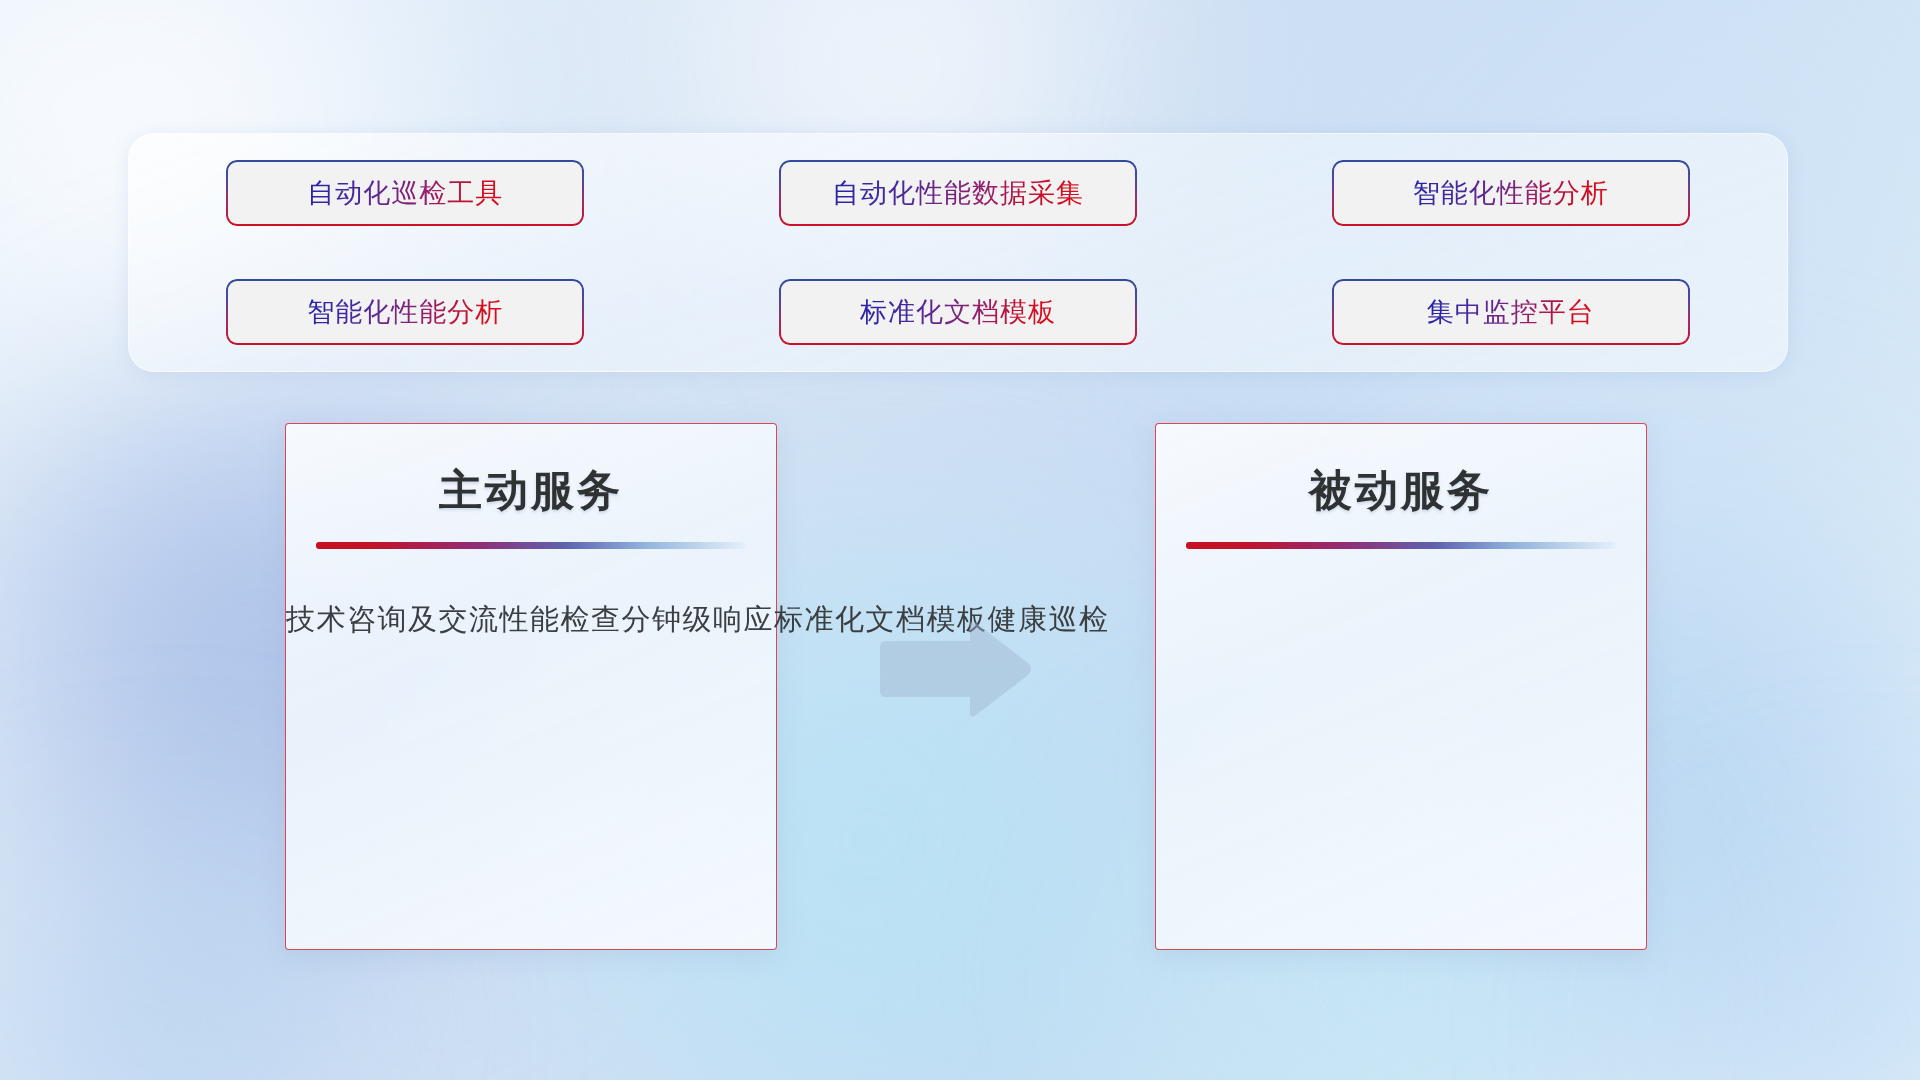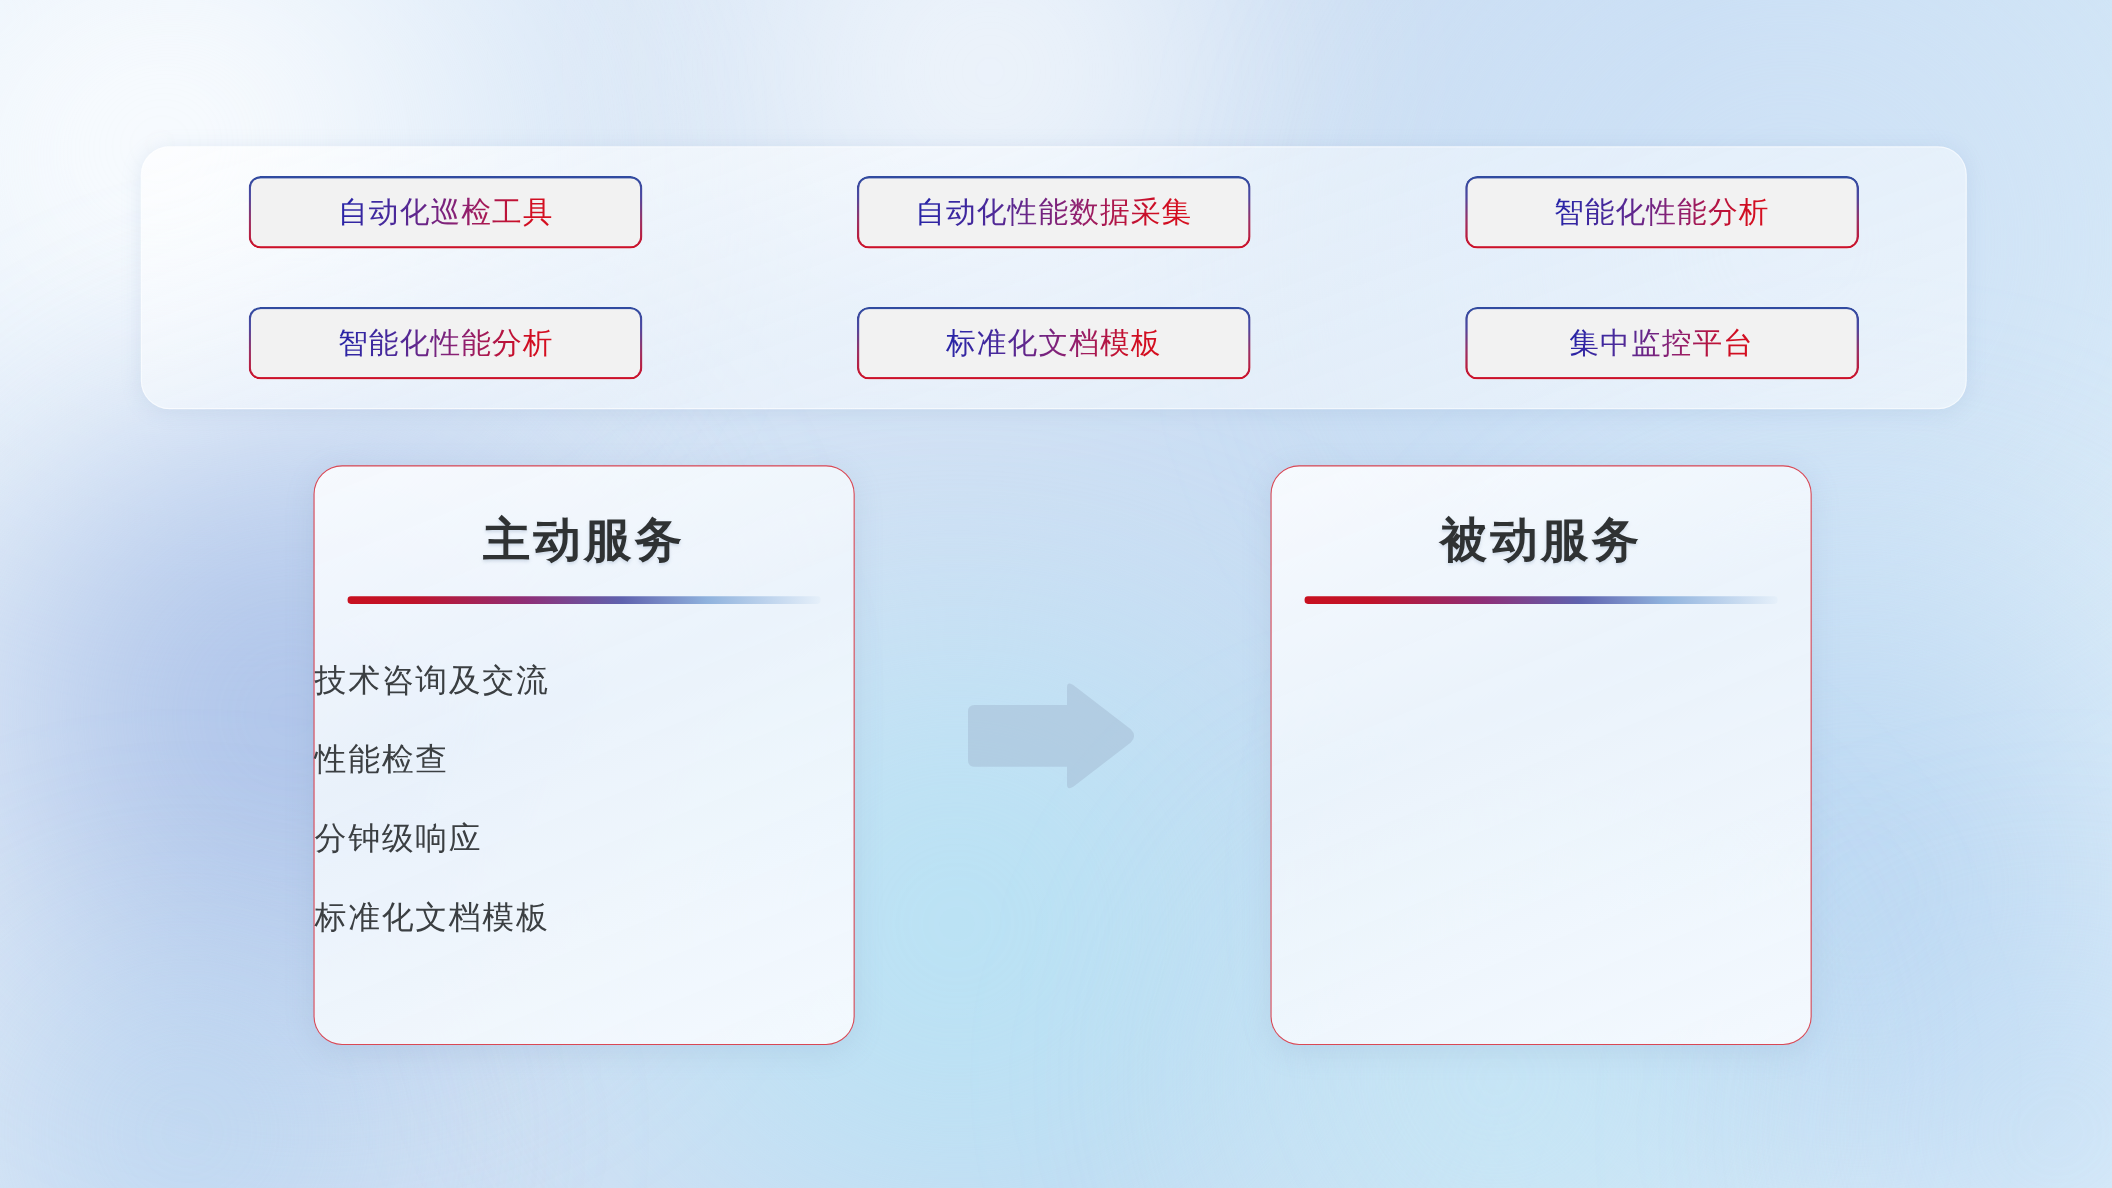--- a/index.html
+++ b/index.html
@@ -74,21 +74,21 @@
     font-size:27px;font-weight:500;letter-spacing:1px;
     background:linear-gradient(105deg,#2323a8 0%, #4b2a9a 28%, #8f2070 58%, #cf0d22 85%, #d8101f 100%);
     -webkit-background-clip:text;background-clip:text;
     color:transparent;-webkit-text-fill-color:transparent;
     white-space:nowrap;
   }
 
   
   .card{
     position:absolute;top:423px;width:492px;height:527px;
-    border-radius:26px;
+    border-radius:4px;
     background:linear-gradient(158deg, rgba(250,252,255,.92) 0%, rgba(238,245,252,.90) 42%, rgba(246,250,254,.94) 100%);
     border:1px solid rgba(213,40,54,.85);
     box-shadow:0 6px 26px rgba(120,150,190,.18);
     box-sizing:border-box;
     display:flex;flex-direction:column;align-items:center;
   }
   .card-left{left:285px;}
   .card-right{left:1131px;margin-left:24px;}
 
   .card-title{
@@ -96,21 +96,21 @@
     font-size:43px;font-weight:bold;color:#2f3233;letter-spacing:3px;
     text-shadow:0 2px 3px rgba(140,160,190,.35);
   }
   .card-divider{
     margin-top:22px;
     width:430px;height:7px;border-radius:3px;
     background:linear-gradient(90deg,#c8101f 0%, #c0132b 14%, #8e2f78 38%, #5f62ae 58%, #8fb2dd 76%, rgba(200,222,242,.15) 100%);
   }
   .card-list{
     margin-top:34px;
-    display:flex;flex-direction:column;align-items:flex-start;gap:0;width:100%;
+    display:flex;flex-direction:row;align-items:flex-start;gap:0;width:100%;
   }
   .card-item{
     font-size:29px;color:#3b3f42;letter-spacing:1.5px;
     height:72px;line-height:72px;white-space:nowrap;
   }
 
   
   .arrow{
     position:absolute;left:874px;top:619px;width:160px;height:100px;
     pointer-events:none;
@@ -154,20 +154,21 @@
 </div>
 
 <div class="card card-left">
   <div class="card-title">主动服务</div>
   <div class="card-divider"></div>
   <div class="card-list">
     <div class="card-item">技术咨询及交流</div>
     <div class="card-item">性能检查</div>
     <div class="card-item">分钟级响应</div>
     <div class="card-item">标准化文档模板</div>
+    <div class="card-item">健康巡检</div>
   </div>
 </div>
 
 <div class="arrow">
   <svg width="160" height="100" viewBox="0 0 160 100" xmlns="http://www.w3.org/2000/svg">
     <path d="M6 28 Q6 22 12 22 L96 22 L96 6 Q96 0 102 4 L154 44 Q160 50 154 56 L102 96 Q96 100 96 94 L96 78 L12 78 Q6 78 6 72 Z" fill="#9fb6cf" fill-opacity="0.45"></path>
   </svg>
 </div>
 
 <div class="card card-right">

